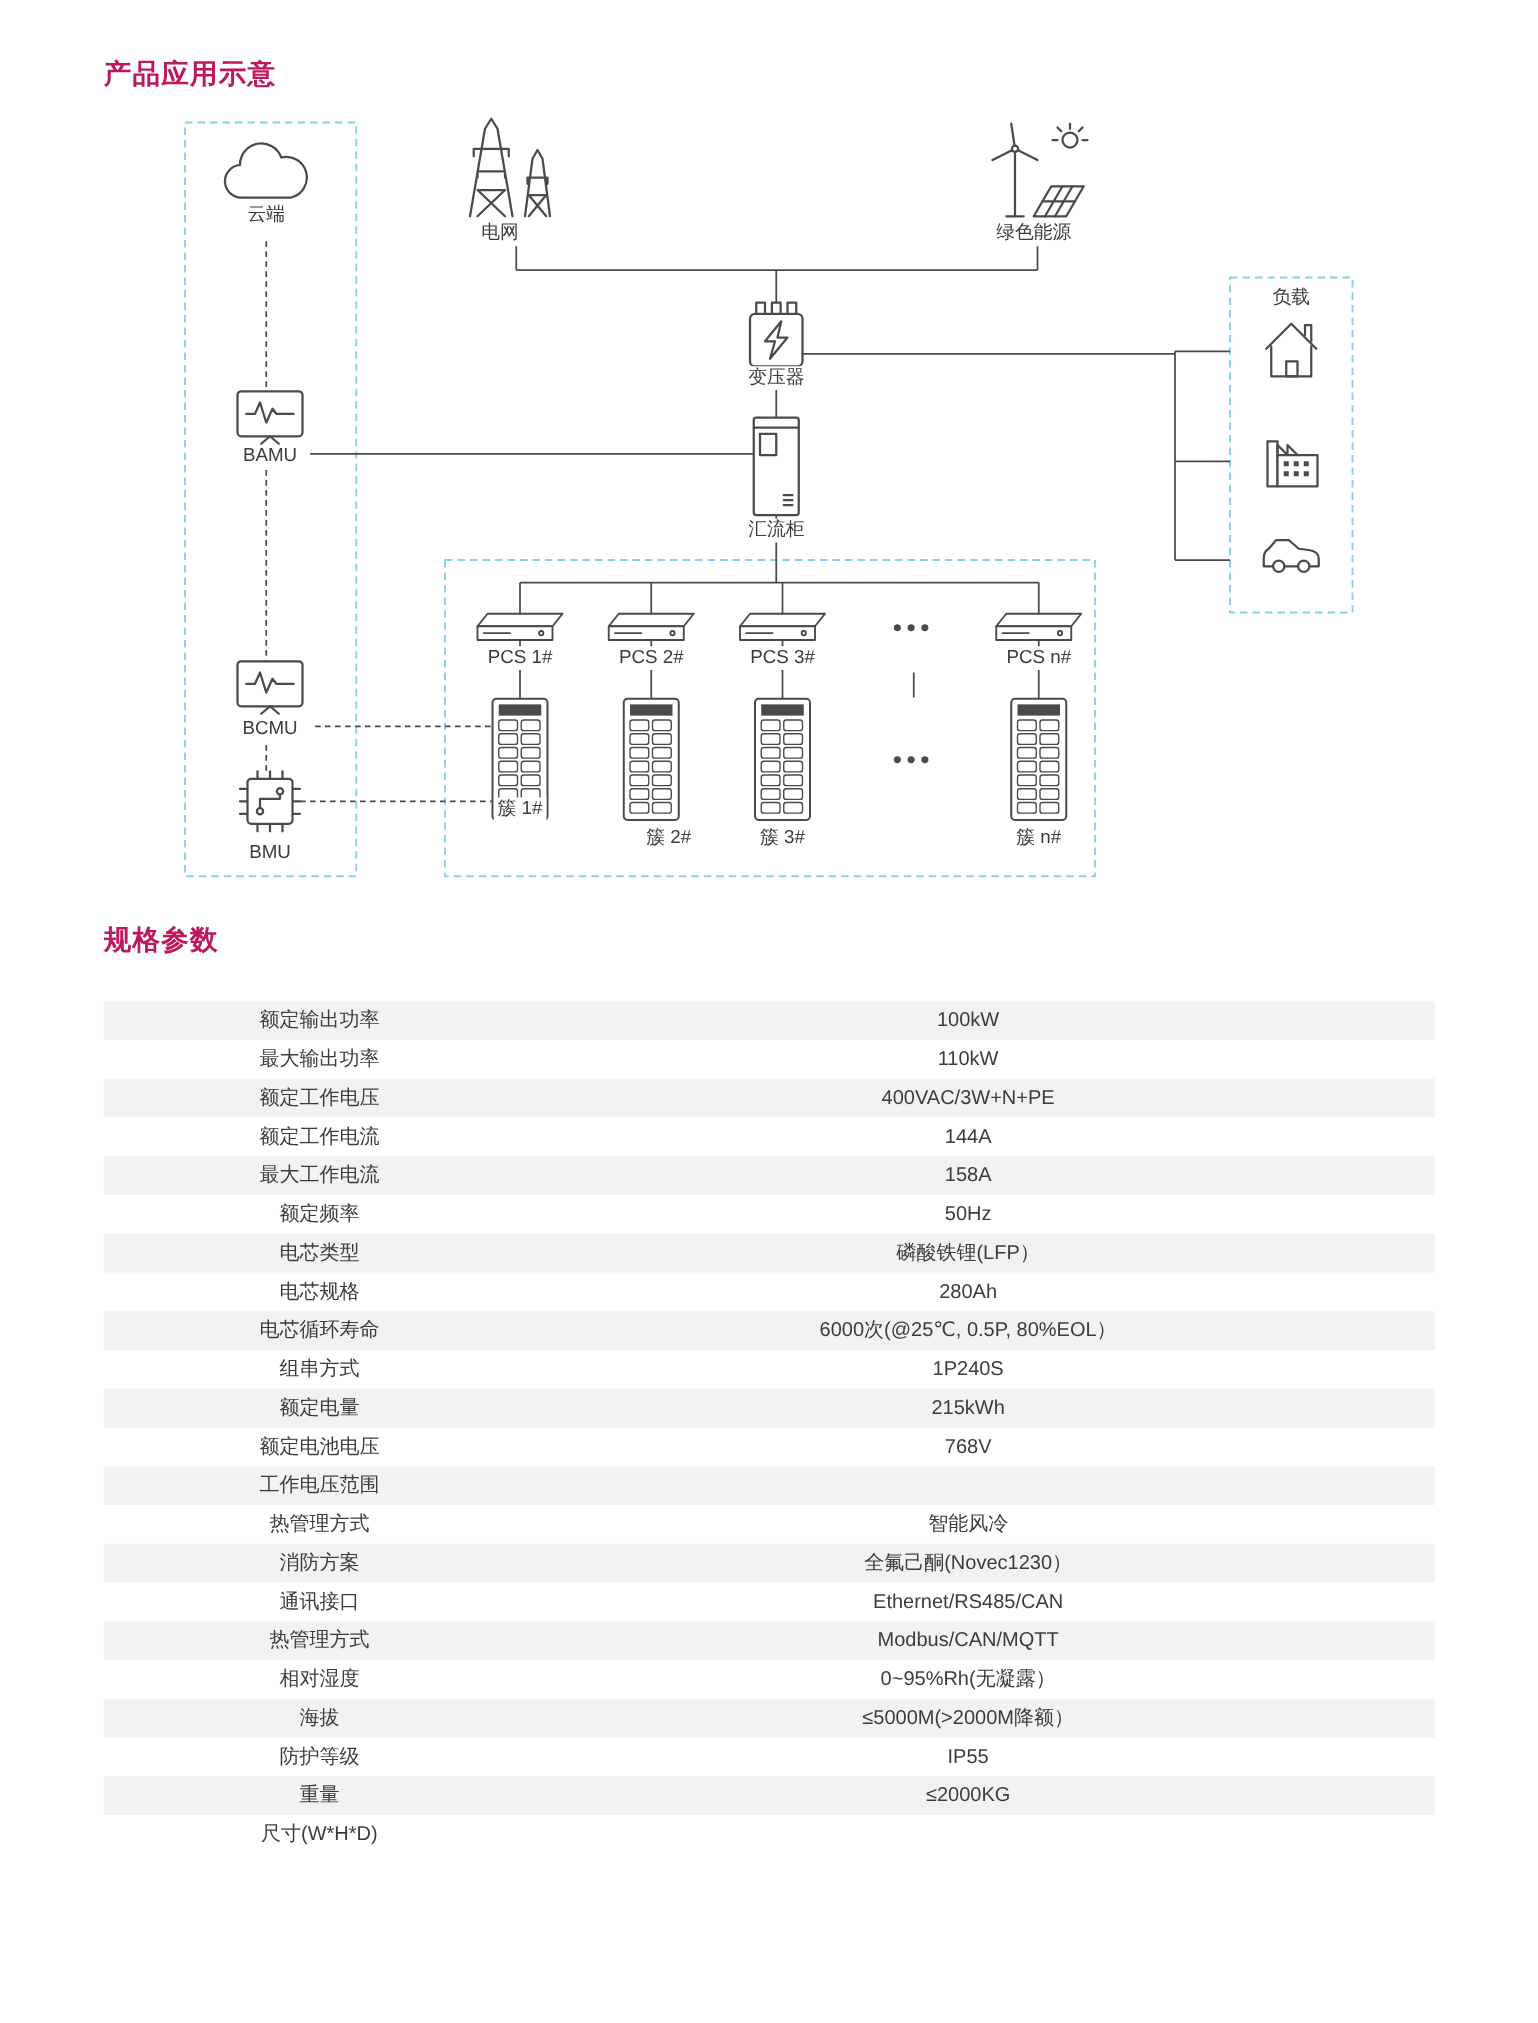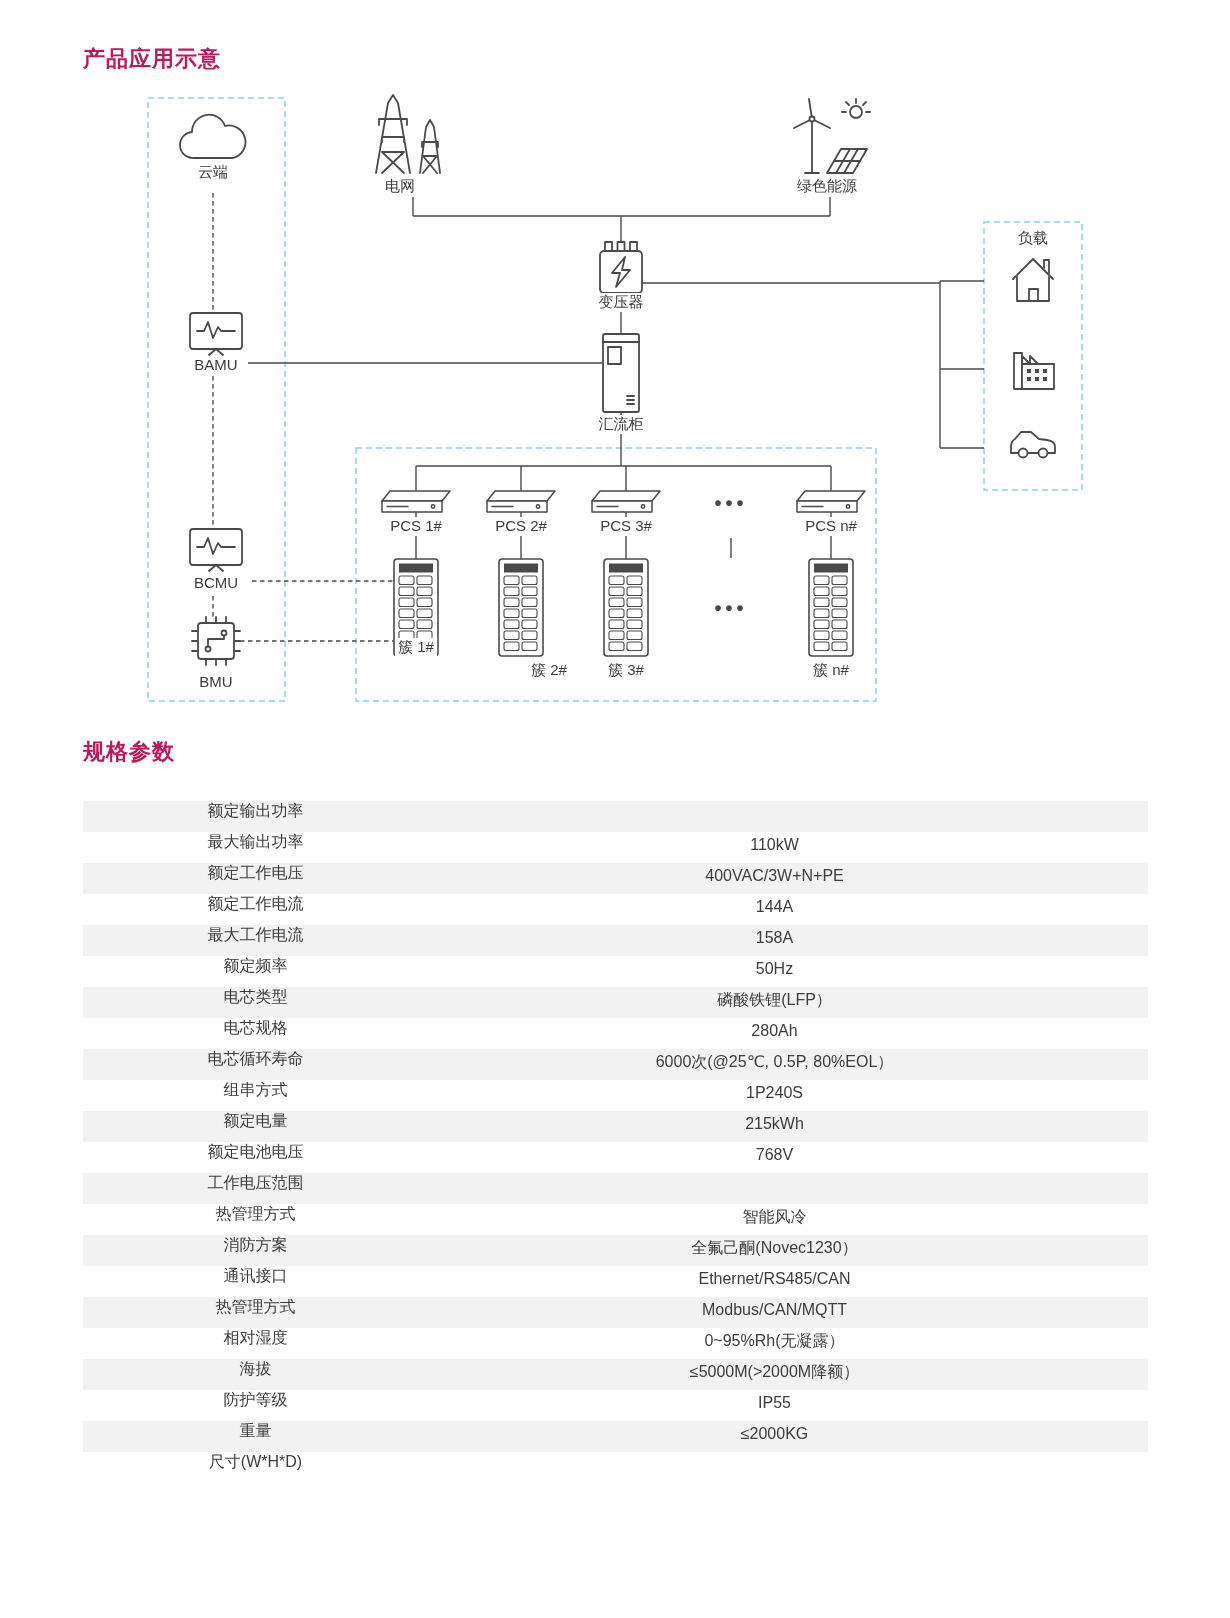--- a/index.html
+++ b/index.html
@@ -17,21 +17,21 @@
   .dlabel { position: absolute; transform: translateX(-50%); font-size: 15px; line-height: 1.25;
             color: #3c3c3c; background: #fff; padding: 0 3px; white-space: nowrap; }
   .dots { font-size: 20px; letter-spacing: 4px; color: #4a4a4a; background: transparent; font-weight: bold; }
 
   .zone { fill: none; stroke: #8ad0ea; stroke-width: 1.5; stroke-dasharray: 6 4; }
   .ln  { fill: none; stroke: #4a4a4a; stroke-width: 1.4; }
   .dsh { stroke-dasharray: 4.5 3.5; }
   .ic  { fill: none; stroke: #4a4a4a; stroke-width: 1.8; stroke-linecap: round; stroke-linejoin: round; }
 
   .spec-table { width: 1065px; margin: 34px 0 0 83px; }
-  .spec-row { display: flex; align-items: flex-start; min-height: 31px; font-size: 16px; gap: 48px; }
+  .spec-row { display: flex; align-items: center; min-height: 31px; font-size: 16px; gap: 48px; }
   .spec-row:nth-child(odd) { background: #f2f2f2; }
   .spec-row.tall { min-height: 62px; }
   .spec-label { width: 345px; text-align: center; }
   .spec-value { flex: 1; text-align: center; white-space: pre-line; line-height: 1.6; padding-right: 75px; }
 </style>
 </head>
 <body>
 
 <h2 class="section-title" id="title-app">产品应用示意</h2>
 
@@ -184,31 +184,32 @@
   <div class="dlabel" style="left:216px; top:587px">BMU</div>
   <div class="dlabel" style="left:1033px; top:143px">负载</div>
 
   <div class="dlabel" style="left:416px; top:431px">PCS 1#</div>
   <div class="dlabel" style="left:521px; top:431px">PCS 2#</div>
   <div class="dlabel" style="left:626px; top:431px">PCS 3#</div>
   <div class="dlabel" style="left:831px; top:431px">PCS n#</div>
   <div class="dlabel dots" style="left:731px; top:405px">•••</div>
 
   <div class="dlabel" style="left:416px; top:552px">簇 1#</div>
-  <div class="dlabel" style="left:549px; top:575px">簇 2#</div>
+  <div class="dlabel" style="left:535px; top:575px">簇 2#</div>
   <div class="dlabel" style="left:626px; top:575px">簇 3#</div>
   <div class="dlabel" style="left:831px; top:575px">簇 n#</div>
   <div class="dlabel dots" style="left:731px; top:510px">•••</div>
 </div>
 
 <h2 class="section-title" id="title-spec">规格参数</h2>
 
 <div class="spec-table">
   <div class="spec-row">
       <div class="spec-label">额定输出功率</div>
+      <div class="spec-value">100kW</div>
     </div>
   <div class="spec-row">
       <div class="spec-label">最大输出功率</div>
       <div class="spec-value">110kW</div>
     </div>
   <div class="spec-row">
       <div class="spec-label">额定工作电压</div>
       <div class="spec-value">400VAC/3W+N+PE</div>
     </div>
   <div class="spec-row">

